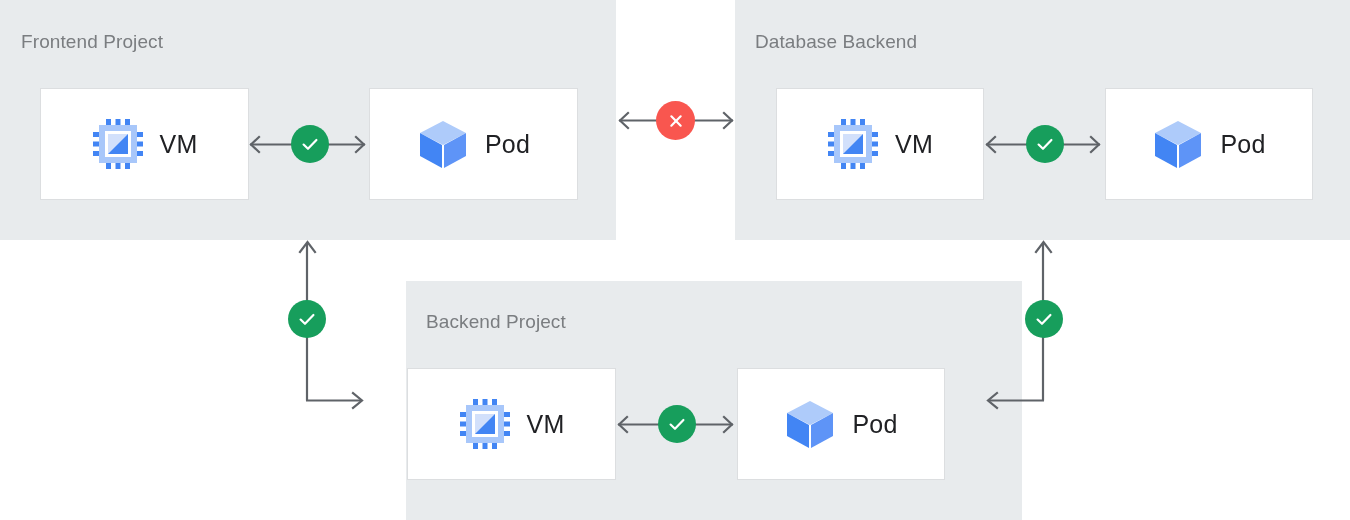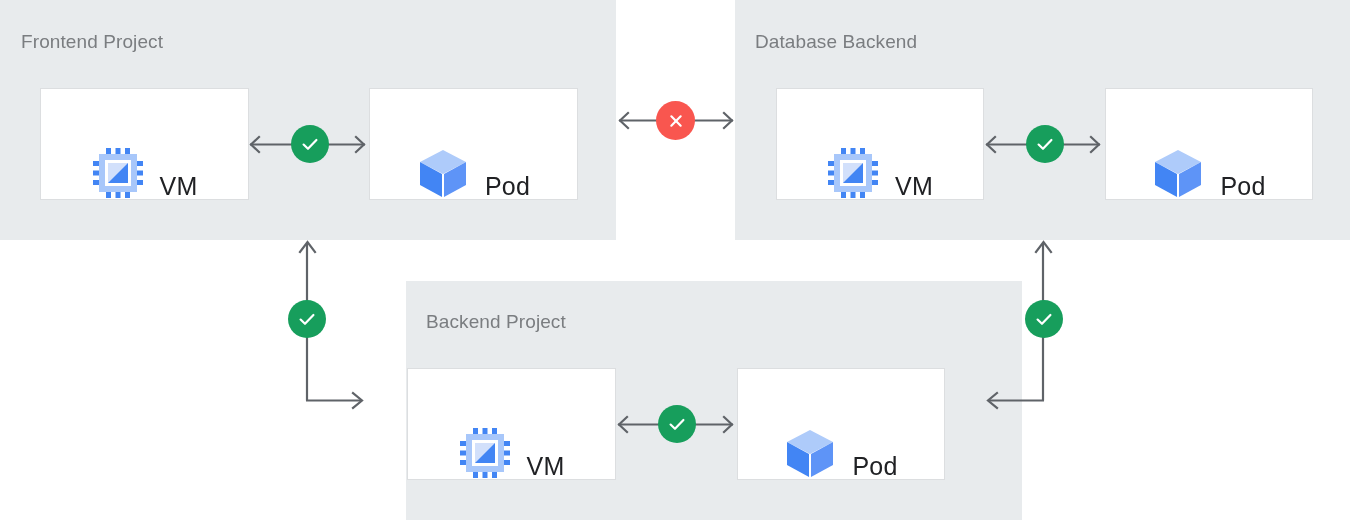--- a/index.html
+++ b/index.html
@@ -43,21 +43,21 @@
   #panel-backend  .panel-title { left: 20px; top: 30px; }
 
   
   .card {
     position: absolute;
     background: #ffffff;
     border: 1px solid #dcdee0;
     box-sizing: border-box;
     display: flex;
     flex-direction: row;
-    align-items: flex-end;
+    align-items: center;
     justify-content: center;
     gap: 16px;
   }
   .card-label {
     font-size: 25px;
     color: #202124;
     letter-spacing: 0.2px;
     line-height: 1;
   }
 

